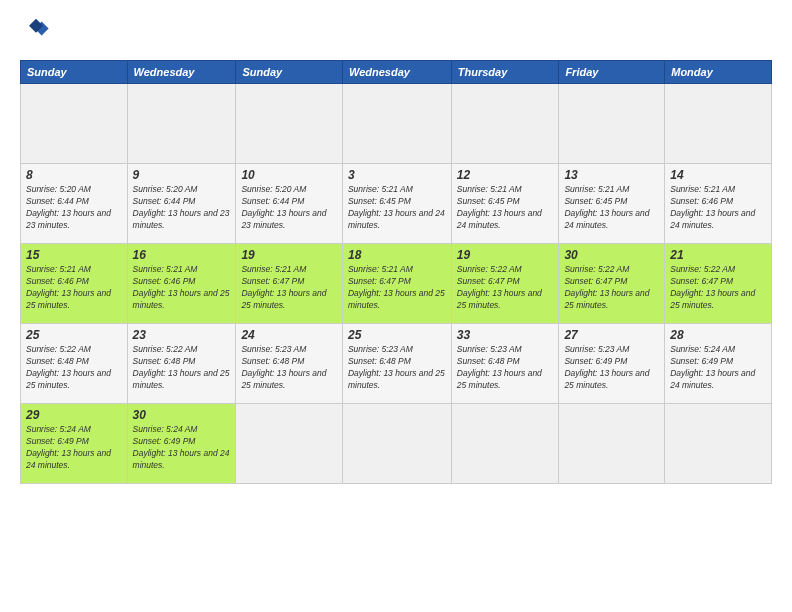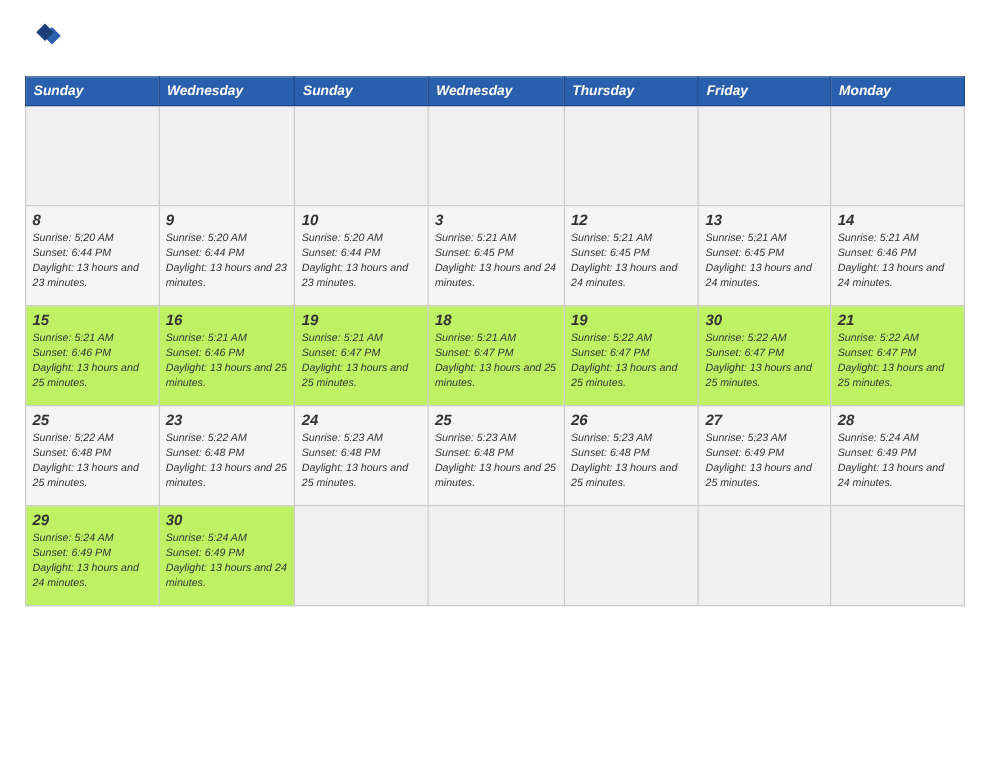--- a/index.html
+++ b/index.html
@@ -207,21 +207,21 @@
           </td>
           <td>
             <span class="day-num">24</span>
             <div class="day-info">Sunrise: 5:23 AM<br>Sunset: 6:48 PM<br>Daylight: 13 hours and 25 minutes.</div>
           </td>
           <td>
             <span class="day-num">25</span>
             <div class="day-info">Sunrise: 5:23 AM<br>Sunset: 6:48 PM<br>Daylight: 13 hours and 25 minutes.</div>
           </td>
           <td>
-            <span class="day-num">26</span>
+            <span class="day-num">33</span>
             <div class="day-info">Sunrise: 5:23 AM<br>Sunset: 6:48 PM<br>Daylight: 13 hours and 25 minutes.</div>
           </td>
           <td>
             <span class="day-num">27</span>
             <div class="day-info">Sunrise: 5:23 AM<br>Sunset: 6:49 PM<br>Daylight: 13 hours and 25 minutes.</div>
           </td>
           <td>
             <span class="day-num">28</span>
             <div class="day-info">Sunrise: 5:24 AM<br>Sunset: 6:49 PM<br>Daylight: 13 hours and 24 minutes.</div>
           </td>

